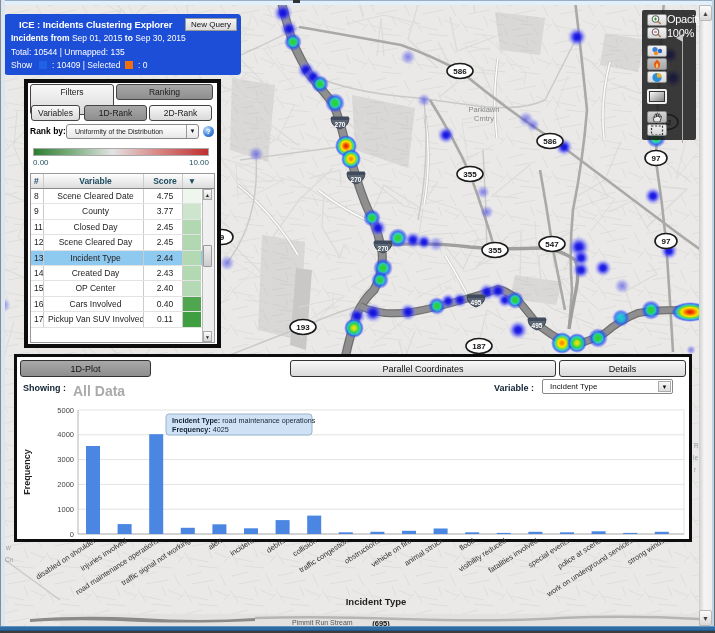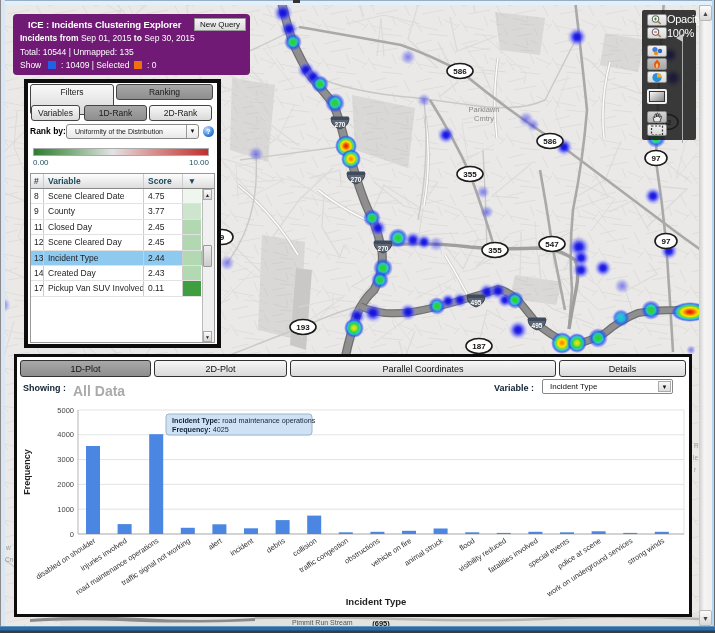--- a/index.html
+++ b/index.html
@@ -7,21 +7,21 @@
   font-family:"Liberation Sans", sans-serif; -webkit-font-smoothing:antialiased; }
 #maparea { position:absolute; left:5px; top:5px; width:694px; height:622px; overflow:hidden; }
 
 #topstrip { position:absolute; left:0; top:0; width:715px; height:5px; background:#e2f0fb; border-top:1px solid #98aec2; z-index:50; }
 #leftstrip { position:absolute; left:0; top:0; width:5px; height:633px; background:#d9e7f4; border-left:1px solid #8a8a8a; z-index:50; }
 #scroll { position:absolute; left:699px; top:5px; width:13px; height:622px; background:linear-gradient(to right,#cdcdcd,#f5f5f5 40%,#efefef); z-index:50; }
 #bluestrip { position:absolute; left:712px; top:0; width:3px; height:633px; background:#b9d5ec; border-right:1px solid #6a6a6a; z-index:50; }
 .sbtn { position:absolute; left:0; width:13px; height:16px; background:linear-gradient(#fdfdfd,#d8d8d8); border:1px solid #b8b8b8; border-radius:2px; font-size:7px; color:#444; text-align:center; line-height:15px; }
 #bottombar { position:absolute; left:0; top:626px; width:715px; height:7px; background:linear-gradient(#7aa7cc,#2e6da4 30%,#2e6da4 70%,#1d4a75); border-bottom:2px solid #3c3c3c; box-sizing:border-box; z-index:60; }
 
-#hdr { position:absolute; left:13px; top:14px; width:237px; height:61px; background:#701a75; border-radius:4px; color:#fff; z-index:10; }
+#hdr { position:absolute; left:4px; top:14px; width:237px; height:61px; background:#1d4ed8; border-radius:4px; color:#fff; z-index:10; }
 #hdr .t1 { position:absolute; left:15px; top:4.5px; font-size:9.5px; font-weight:bold; letter-spacing:-0.1px; white-space:nowrap; }
 #hdr .nq { position:absolute; left:181px; top:4px; width:52px; height:13px; background:linear-gradient(#f4f4f4,#dcdcdc); border:1px solid #999; color:#111; font-size:8px; text-align:center; line-height:12px; }
 #hdr .t2 { position:absolute; left:7px; top:18.5px; font-size:8.5px; }
 #hdr .t3 { position:absolute; left:7px; top:32.5px; font-size:8.5px; }
 #hdr .t4 { position:absolute; left:7px; top:46px; font-size:8.5px; }
 .sq { display:inline-block; width:8px; height:8px; vertical-align:-1px; }
 
 #lpanel { position:absolute; left:24px; top:79px; width:197px; height:269px; background:#fff; border:4px solid #0d0d0d; z-index:10; }
 .tab { position:absolute; border:1px solid #444; border-radius:3px; font-size:8.5px; text-align:center; color:#1a1a1a; }
 .tlight { background:linear-gradient(#f8f8f8,#d9d9d9); }
@@ -31,37 +31,37 @@
 #ddrank .txt { padding-left:8px; }
 #ddrank .arr { position:absolute; right:0; top:0; width:12px; height:13px; border-left:1px solid #999; font-size:6px; text-align:center; line-height:13px; color:#111; }
 #help { position:absolute; left:175px; top:43px; width:11px; height:11px; border-radius:50%; background:radial-gradient(circle at 35% 30%, #bfe0ff, #3d7fd6 60%, #1a4f9e); font-size:7px; color:#fff; text-align:center; line-height:11px; font-weight:bold; }
 #gbar { position:absolute; left:5px; top:65px; width:176px; height:8px; background:linear-gradient(to right,#2f7d32,#7daf7f 22%,#e3e3e3 45%,#d98a8a 70%,#c03030 100%); border:1px solid #aaa; }
 #glab { position:absolute; left:5px; top:75px; width:176px; font-size:8px; color:#1f4e5f; }
 
 #vtable { position:absolute; left:2px; top:90px; width:185px; height:170px; border:1px solid #999; font-size:8.5px; color:#222; }
 #vtable .th { display:flex; height:15px; background:linear-gradient(#fdfdfd,#ddd); border-bottom:1px solid #888; font-weight:bold; color:#1c4a5e; }
 .tr { display:flex; height:15.4px; border-bottom:1px solid #e2e2e2; background:#fff; }
 .c1 { width:13px; padding:2px 0 0 3px; border-right:1px solid #ccc; }
-.c2 { width:100px; padding:2px 0 0 4px; border-right:1px solid #ccc; white-space:nowrap; overflow:hidden; }
-.c3 { width:39px; padding:2px 0 0 4px; border-right:1px solid #ccc; }
+.c2 { width:100px; padding:2px 0 0 4px; border-right:1px solid #ccc; white-space:nowrap; overflow:hidden;text-align:center; }
+.c3 { width:39px; padding:2px 0 0 4px; border-right:1px solid #ccc;text-align:center; }
 .c4h { width:18px; text-align:center; padding-top:2px; }
 .c4 { width:18px; }
 #tsb { position:absolute; right:0px; top:15px; width:12px; height:153px; background:#f0f0f0; border-left:1px solid #bbb; }
 #tsb .u, #tsb .d { position:absolute; left:0; width:9px; height:11px; background:linear-gradient(#fcfcfc,#d5d5d5); border:1px solid #aaa; font-size:5px; text-align:center; line-height:10px; color:#222; }
 #tsb .u { top:0; } #tsb .d { bottom:0; }
 #tsb .thumb { position:absolute; left:0; top:56px; width:9px; height:22px; background:linear-gradient(#eee,#ccc); border:1px solid #999; border-radius:1px; }
 
 #rtool { position:absolute; left:642px; top:10px; width:54px; height:130px; background:rgba(28,28,28,0.86); border-radius:2px; z-index:10; color:#fff; }
 .tbtn { position:absolute; left:5px; width:20px; height:12px; overflow:hidden; background:linear-gradient(#f2f2f2,#d8d8d8); border:1px solid #888; border-radius:2px; display:flex; align-items:center; justify-content:center; }
 .tbtn svg { display:block; }
 #rtool .op { position:absolute; left:25px; top:3px; width:30px; font-size:11px; font-weight:normal; line-height:1.25; text-align:left; letter-spacing:-0.3px; }
 #slider { position:absolute; left:40px; top:28px; width:1px; height:105px; background:#aaa; }
 #shandle { position:absolute; left:34px; top:24px; width:0; height:0; border-top:4px solid transparent; border-bottom:4px solid transparent; border-right:7px solid #c9c9c9; }
 
-#bpanel { position:absolute; left:14px; top:354px; width:678px; height:263px; background:#fff; border:3.5px solid #0d0d0d; z-index:20; }
+#bpanel { position:absolute; left:14px; top:354px; width:678px; height:188px; background:#fff; border:3.5px solid #0d0d0d; z-index:20; }
 .btab { position:absolute; top:3px; height:17px; border:1px solid #333; border-radius:3px; font-size:9px; text-align:center; line-height:16px; color:#111; }
 #showing { position:absolute; left:6px; top:26px; font-size:9px; font-weight:bold; color:#123; }
 #alldata { position:absolute; left:56px; top:26px; font-size:14px; font-weight:bold; color:#aaa; }
 #varlab { position:absolute; left:477px; top:26px; font-size:9px; font-weight:bold; color:#123; }
 #varsel { position:absolute; left:525px; top:22px; width:131px; height:15px; background:#fff; border:1px solid #888; border-radius:2px; font-size:8px; color:#111; line-height:14px; }
 #varsel .txt { padding-left:7px; }
 #varsel .arr { position:absolute; right:1px; top:1px; width:13px; height:11px; background:linear-gradient(#f8f8f8,#ddd); border:1px solid #aaa; font-size:6px; text-align:center; line-height:11px; }
 </style>
 </head>
 <body>
@@ -501,20 +501,32 @@
         <div class="c3">2.44</div>
         <div class="c4" style="background:#b3d9b3"></div>
       </div>
       <div class="tr" style="">
         <div class="c1">14</div>
         <div class="c2">Created Day</div>
         <div class="c3">2.43</div>
         <div class="c4" style="background:#b3d9b3"></div>
       </div>
       <div class="tr" style="">
+        <div class="c1">15</div>
+        <div class="c2">OP Center</div>
+        <div class="c3">2.40</div>
+        <div class="c4" style="background:#b4d9b4"></div>
+      </div>
+      <div class="tr" style="">
+        <div class="c1">16</div>
+        <div class="c2">Cars Involved</div>
+        <div class="c3">0.40</div>
+        <div class="c4" style="background:#4fa64f"></div>
+      </div>
+      <div class="tr" style="">
         <div class="c1">17</div>
         <div class="c2">Pickup Van SUV Involved</div>
         <div class="c3">0.11</div>
         <div class="c4" style="background:#3f9e3f"></div>
       </div>
     <div id="tsb">
         <div class="u">▲</div>
         <div class="thumb"></div>
         <div class="d">▼</div>
       </div>
@@ -576,21 +588,20 @@
         <rect x="3.5" y="1" width="11" height="9" fill="none" stroke="#333" stroke-width="1.2" stroke-dasharray="2,1.6"></rect>
       </svg>
     </div>
   <div class="op">Opacity<br>100%</div>
   <div id="slider"></div>
   <div id="shandle"></div>
 </div>
 
 <div id="bpanel">
   <div class="btab tdark" style="left:3px;width:131px;">1D-Plot</div>
-  <div class="btab tlight" style="left:137px;width:133px;">2D-Plot</div>
   <div class="btab tlight" style="left:273px;width:266px;">Parallel Coordinates</div>
   <div class="btab tlight" style="left:542px;width:127px;">Details</div>
   <div id="showing">Showing :</div>
   <div id="alldata">All Data</div>
   <div id="varlab">Variable :</div>
   <div id="varsel">
       <div class="txt">Incident Type</div>
       <div class="arr">▼</div>
     </div>
   <svg width="672" height="218" viewBox="0 0 672 218" style="position:absolute;left:0;top:38">

